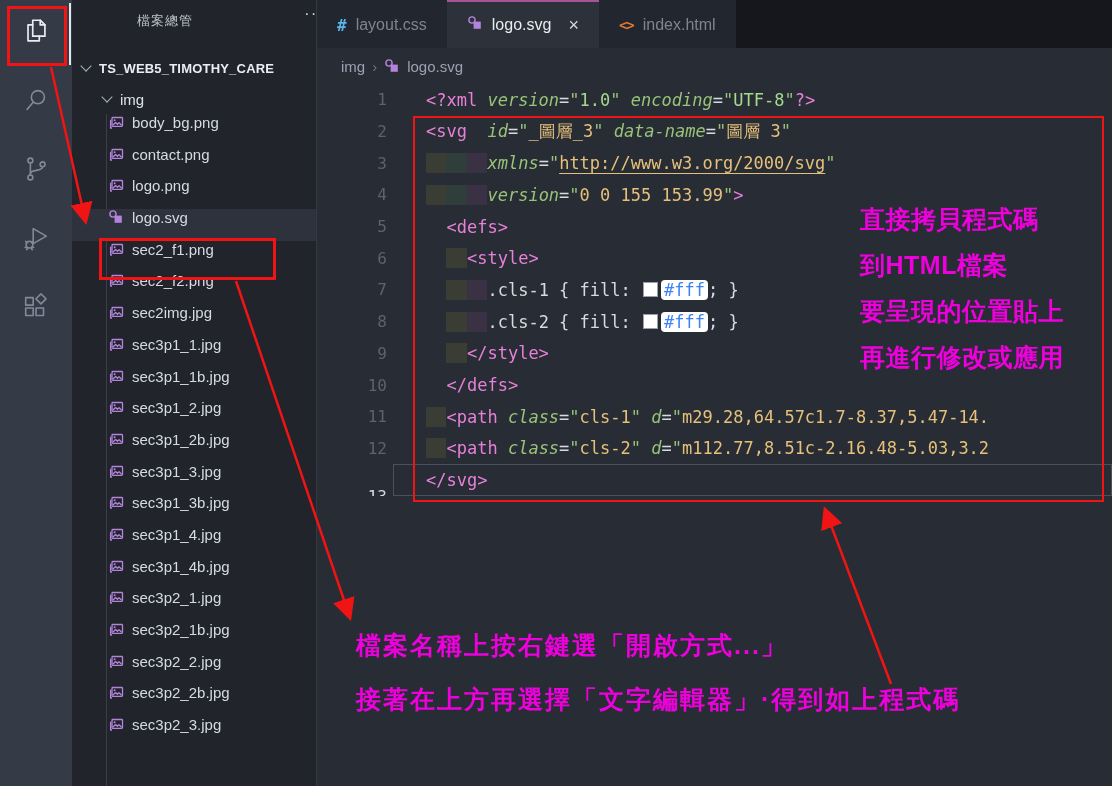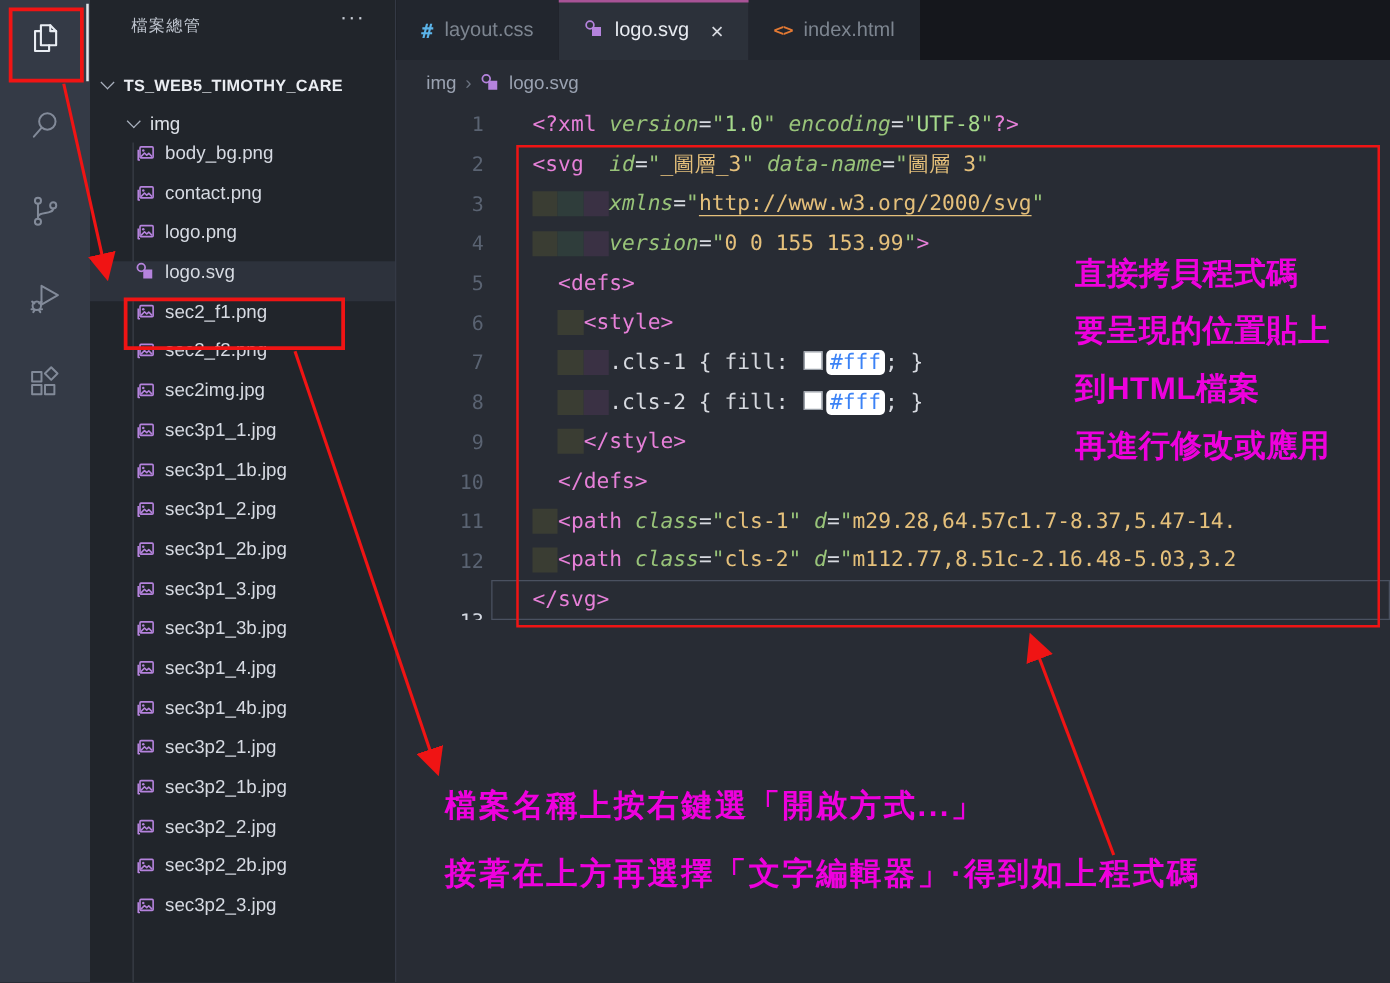--- a/index.html
+++ b/index.html
@@ -7,21 +7,21 @@
        font-family:"Liberation Sans",sans-serif;background:#282c34;}
 
   
   .activitybar{position:absolute;left:0;top:0;width:72px;height:786px;background:#343a46;}
   .act-item{position:absolute;left:0;width:72px;height:58px;display:flex;align-items:center;justify-content:center;color:#828a99;cursor:pointer;}
   .act-item.active{color:#e9edf3;}
   .act-indicator{position:absolute;left:69px;top:3px;width:2px;height:62px;background:#e2e6ec;}
 
   
   .sidebar{position:absolute;left:72px;top:0;width:244px;height:786px;background:#21252b;color:#c8cdd6;}
-  .sb-header{position:relative;height:46px;}
+  .sb-header{position:relative;height:46px;margin-left:32px;}
   .sb-title{position:absolute;left:33px;top:12px;font-size:13px;color:#bdc3cd;letter-spacing:1px;}
   .sb-more{position:absolute;left:200px;top:4px;font-size:17px;color:#c8cdd6;letter-spacing:1px;cursor:pointer;}
   .sb-root-row{position:absolute;left:0;top:54px;width:244px;height:28px;display:flex;align-items:center;padding-left:10px;box-sizing:border-box;cursor:pointer;}
   .sb-root{font-size:13px;font-weight:bold;color:#eaedf2;letter-spacing:.2px;}
   .sb-folder-row{position:absolute;left:0;top:84px;width:244px;height:30px;display:flex;align-items:center;padding-left:31px;box-sizing:border-box;cursor:pointer;}
   .sb-folder{font-size:15px;color:#dde1e8;}
   .chev{display:inline-block;width:7px;height:7px;border-right:1.6px solid #aab2bf;border-bottom:1.6px solid #aab2bf;transform:rotate(45deg);margin-right:9px;margin-top:-4px;flex:0 0 auto;}
   .indent-guide{position:absolute;left:34px;top:114px;bottom:0;width:1px;background:#3a3f48;}
   .sb-files{position:absolute;left:0;top:114px;width:244px;}
   .file-row{height:31.7px;display:flex;align-items:flex-start;padding-left:36px;box-sizing:border-box;cursor:pointer;}
@@ -360,22 +360,22 @@
         <path d="M0 0 L9 4.5 L0 9 Z" fill="#f01414"></path>
       </marker>
     </defs>
     <line x1="51" y1="67" x2="85" y2="219" stroke="#f01414" stroke-width="2.5" marker-end="url(#ah)"></line>
     <line x1="236" y1="281" x2="349" y2="615" stroke="#f01414" stroke-width="2.5" marker-end="url(#ah)"></line>
     <line x1="891" y1="684" x2="826" y2="512" stroke="#f01414" stroke-width="2.5" marker-end="url(#ah)"></line>
   </svg>
 
   <div class="anno anno-right">
       <div>直接拷貝程式碼</div>
+      <div>到HTML檔案</div>
       <div>要呈現的位置貼上</div>
-      <div>到HTML檔案</div>
       <div>再進行修改或應用</div>
     </div>
   <div class="anno anno-bottom">
       <div>檔案名稱上按右鍵選「開啟方式...」</div>
       <div>接著在上方再選擇「文字編輯器」·得到如上程式碼</div>
     </div>
 
 </div>
 
 </body></html>

